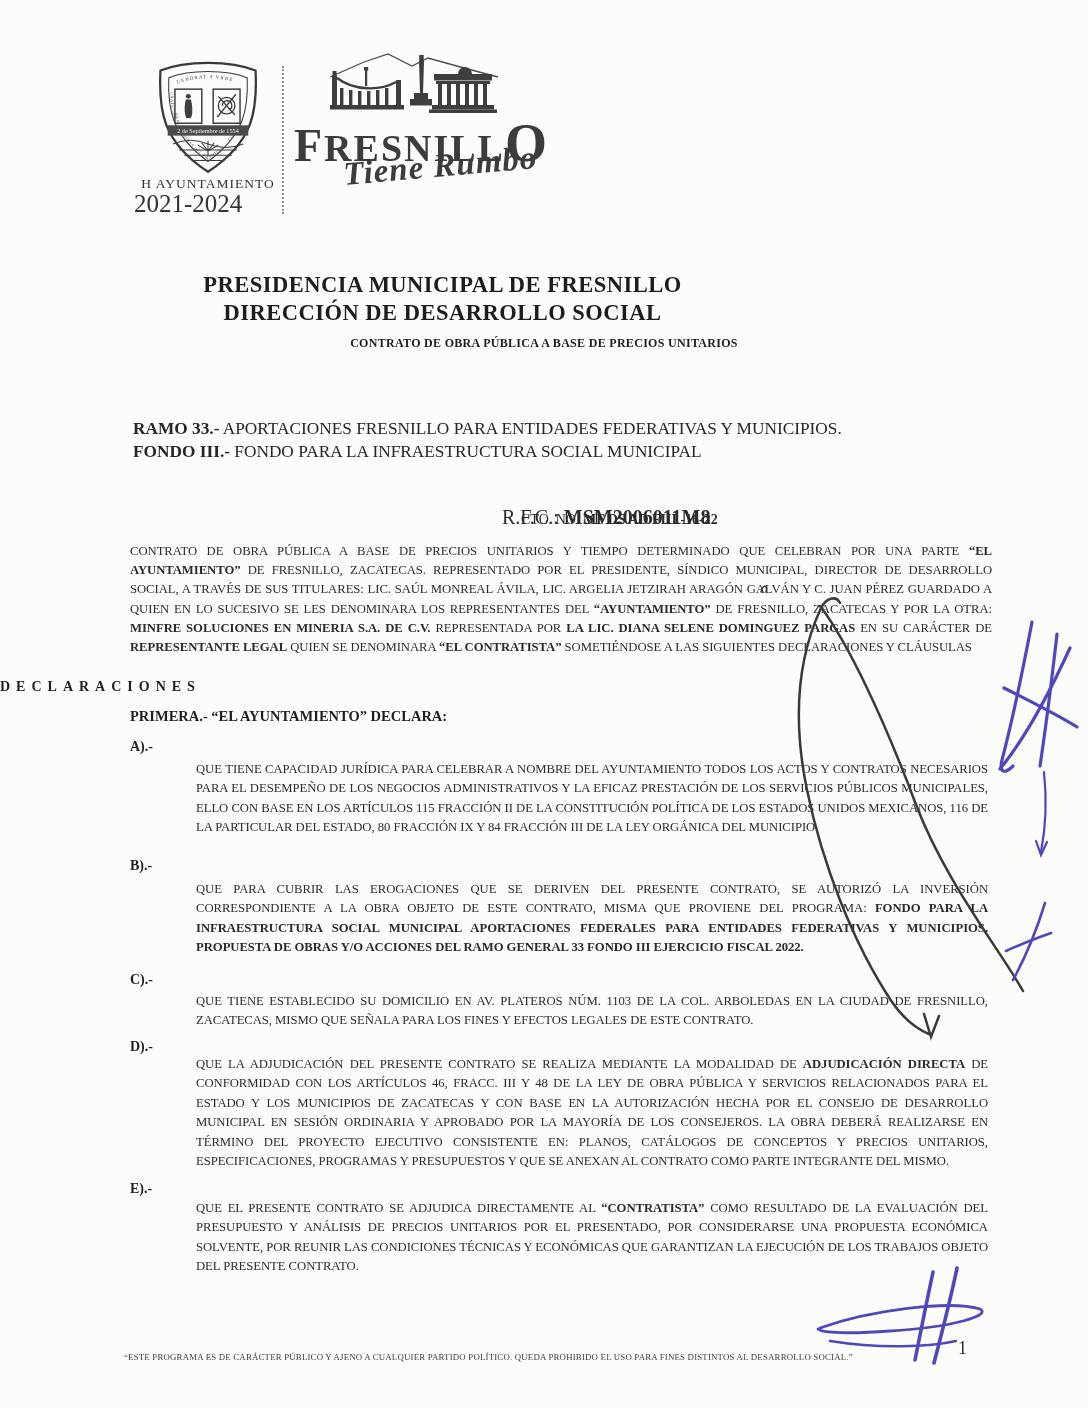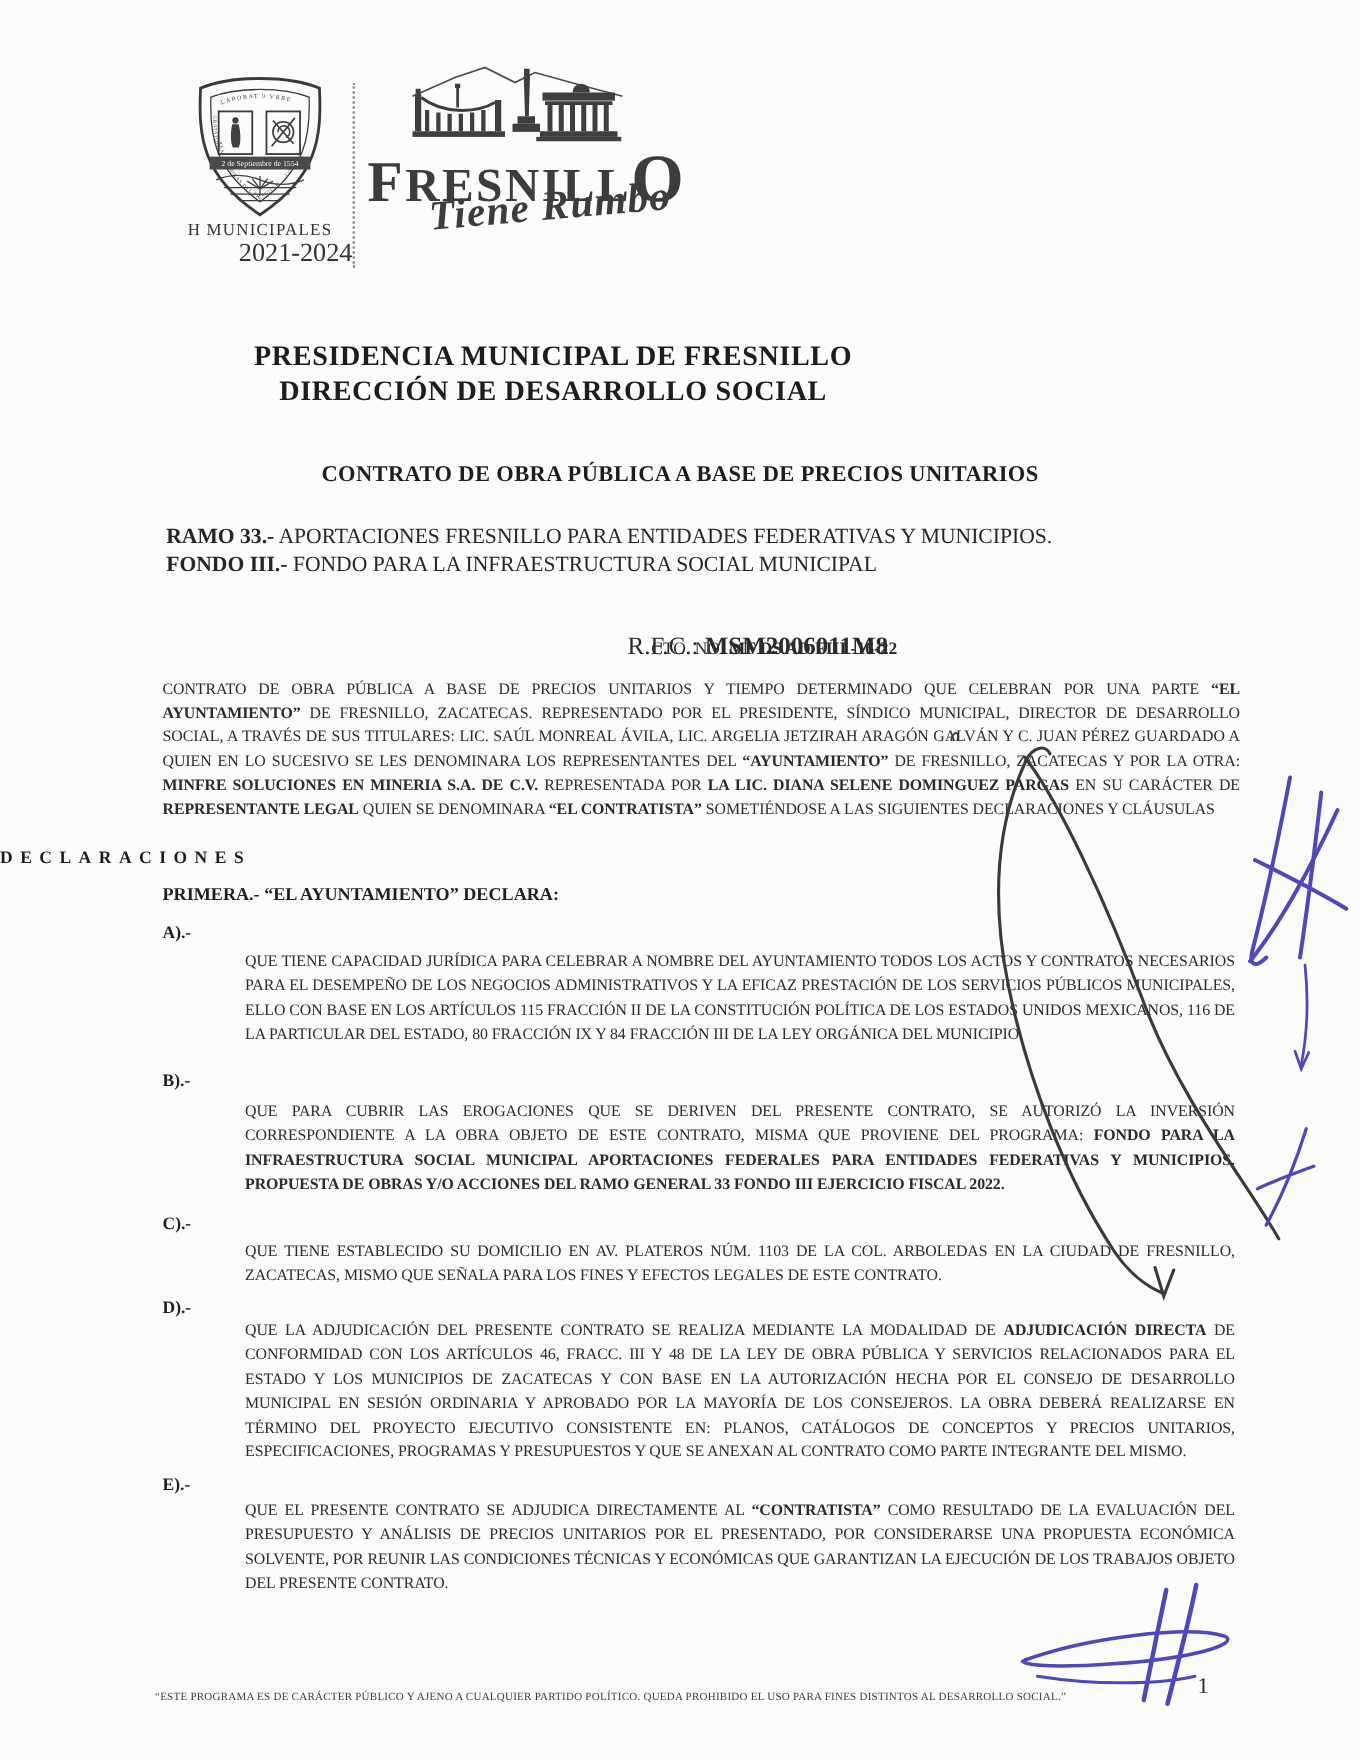--- a/index.html
+++ b/index.html
@@ -10,31 +10,31 @@
     background:#fcfcfa;
     font-family:"Liberation Serif", serif;
     color:#2b2b2b;
     overflow:hidden;
   }
   .abs{position:absolute;}
   .b{font-weight:bold;}
   
   .crest-svg{left:150px;top:54px;width:116px;height:124px;}
   .crest-council{left:134px;top:176px;width:148px;text-align:center;font-size:13.5px;letter-spacing:1px;color:#333;}
-  .crest-term{left:134px;top:190px;width:148px;text-align:right;font-size:21px;color:#333;}
+  .crest-term{left:134px;top:190px;width:148px;text-align:left;font-size:25px;color:#333;}
   .logo-divider{left:282px;top:66px;height:148px;width:0;border-left:2px dotted #8f8f8f;}
   .monument-svg{left:326px;top:50px;width:176px;height:68px;}
   .brand-name{left:294px;top:112px;width:300px;color:#3c3c3c;font-weight:bold;letter-spacing:2px;white-space:nowrap;}
   .brand-name .f1{font-size:46px;}
   .brand-name .mid{font-size:38px;}
   .brand-name .f2{font-size:54px;}
   .brand-tagline{left:342px;top:156px;font-size:33px;font-style:italic;font-weight:bold;color:#3c3c3c;transform:rotate(-5deg);transform-origin:left top;letter-spacing:1px;}
   
   .doc-title{left:0;top:271px;width:885px;text-align:center;font-weight:bold;font-size:22.5px;line-height:28px;color:#1d1d1d;letter-spacing:0.5px;}
-  .doc-subtitle{left:0;top:369px;width:1088px;text-align:center;font-weight:bold;font-size:18px;color:#1d1d1d;letter-spacing:0.3px;}
+  .doc-subtitle{left:0;top:336px;width:1088px;text-align:center;font-weight:bold;font-size:12px;color:#1d1d1d;letter-spacing:0.3px;}
   
   .program-block{left:133px;top:418px;width:860px;font-size:17.3px;line-height:22.5px;color:#262626;}
   
   .ref-cto{left:497px;top:512px;font-size:14px;margin-left:24px;}
   .ref-rfc{left:502px;top:506px;font-size:20px;}
   
   .intro{left:130px;top:542px;width:862px;font-size:12.7px;line-height:19.2px;text-align:justify;letter-spacing:-0.05px;}
   .decl-heading{left:0;top:679px;width:1088px;text-align:left;font-weight:bold;font-size:14px;letter-spacing:6px;color:#1f1f1f;}
   .primera{left:130px;top:708px;font-weight:bold;font-size:14.5px;color:#1f1f1f;}
   .item-label{left:130px;font-weight:bold;font-size:14px;color:#1f1f1f;}
@@ -88,21 +88,21 @@
 
     <rect x="17" y="69" width="78" height="10" fill="#4a4a4a"></rect>
     <text x="56" y="76.5" font-size="6" fill="#f2f2f0" text-anchor="middle">2 de Septiembre de 1554</text>
 
     <g stroke="#3f3f3f" fill="none" stroke-width="1">
       <path d="M 22 87 Q 39 80 56 87 T 90 87"></path>
       <path d="M 56 99 L 56 93 M 56 94 L 46 88 M 56 94 L 50 86 M 56 94 L 56 84 M 56 94 L 62 86 M 56 94 L 66 88"></path>
       <path d="M 28 93 H 84 M 33 98 H 79 M 40 103 H 72"></path>
     </g>
   </svg>
-  <div class="abs crest-council">H MUNICIPALES</div>
+  <div class="abs crest-council">H AYUNTAMIENTO</div>
   <div class="abs crest-term">2021-2024</div>
 
   <div class="abs logo-divider"></div>
 
   <svg class="abs monument-svg" viewBox="0 0 176 68">
     <polyline points="4,27 38,12 62,4 86,16 102,8 138,18 172,27" fill="none" stroke="#4a4a4a" stroke-width="1.3"></polyline>
     <g fill="#3e3e3e">
 
       <rect x="6" y="25" width="5" height="30"></rect>
         <rect x="6.5" y="21" width="4" height="4"></rect>

